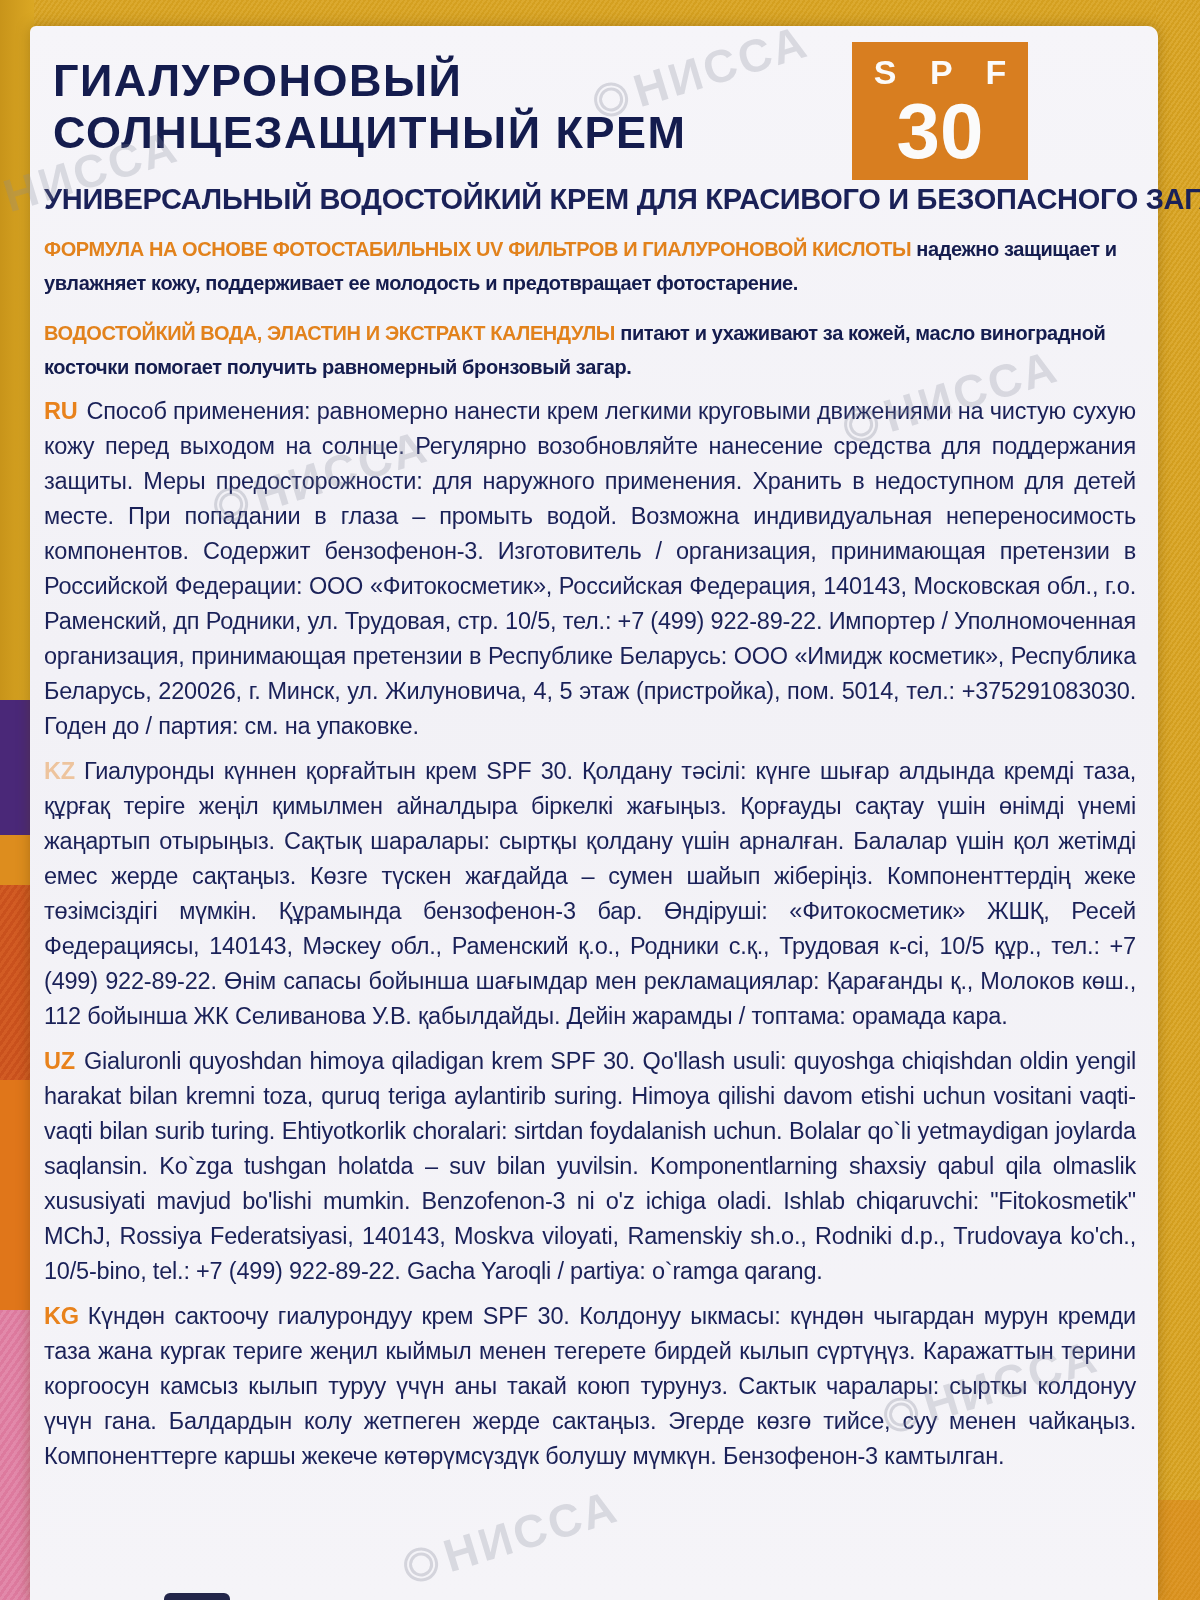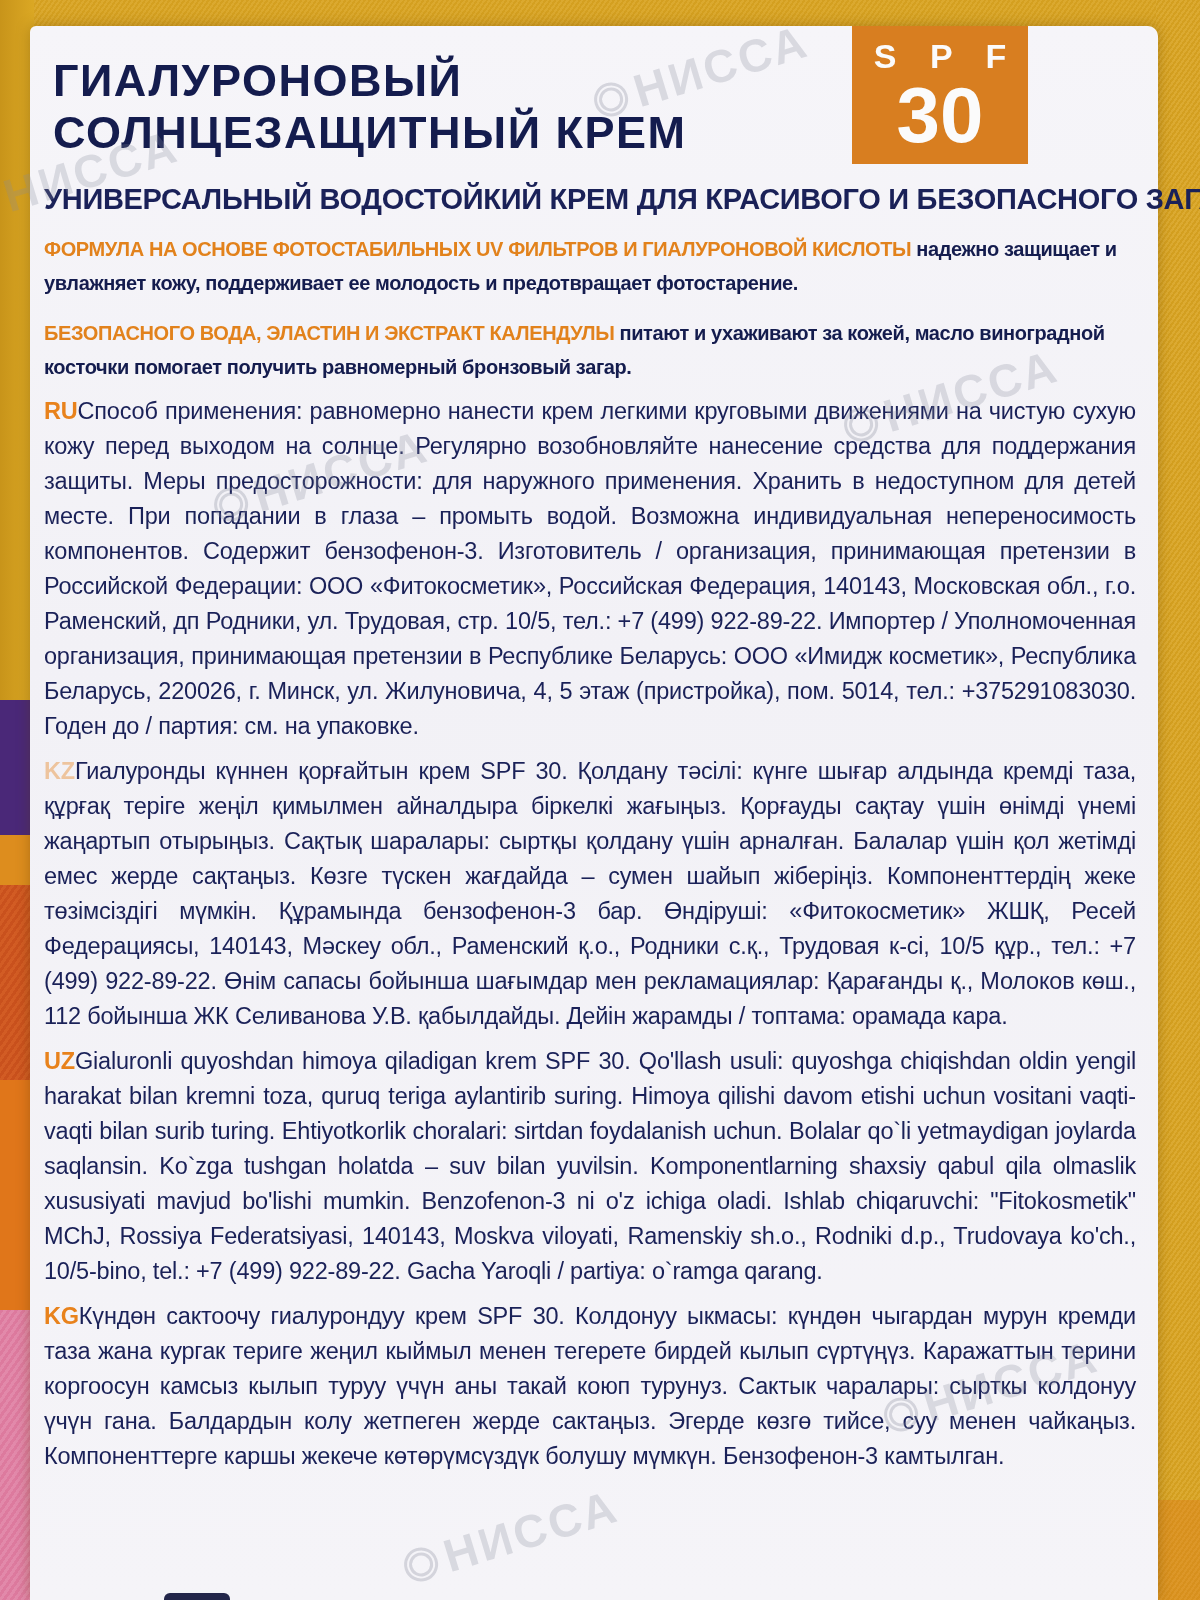--- a/index.html
+++ b/index.html
@@ -33,21 +33,21 @@
     position:absolute;left:30px;top:26px;width:1128px;height:1574px;
     background:linear-gradient(180deg,#f6f5f9 0%,#f2f1f6 40%,#f5f4f8 100%);
     box-shadow:0 0 14px rgba(90,60,0,.35);
     border-radius:6px 10px 0 0;
     padding:0;box-sizing:border-box;
     color:#1a2158;
   }
   .content{position:absolute;left:14px;right:22px;top:0;}
 
   .spf-badge{
-    position:absolute;top:0;right:130px;width:176px;height:138px;
+    position:absolute;top:16px;right:130px;width:176px;height:138px;
     background:#d87e20;color:#fbfbfb;text-align:left;
     display:flex;flex-direction:column;align-items:center;justify-content:center;
   }
   .spf-letters{font-size:34px;font-weight:bold;letter-spacing:12px;margin-left:12px;margin-bottom:2px;}
   .spf-value{font-size:78px;font-weight:bold;line-height:.95;}
 
   .title{
     margin:9px;padding-top:20px;font-size:45px;line-height:52px;font-weight:bold;
     color:#141c4e;letter-spacing:1.5px;width:800px;
   }
@@ -56,21 +56,21 @@
   }
   .intro{
     margin:16px 0 0 0;font-size:20px;line-height:34px;font-weight:bold;color:#141c4e;letter-spacing:-.4px;
   }
   .intro .orange{color:#e2821c;}
   .sec{
     margin:10px 0 0 0;font-size:23.5px;line-height:35px;text-align:justify;
     color:#1a2158;letter-spacing:-.2px;
   }
   .sec .b{font-weight:normal;}
-  .tag{color:#e8821c;font-weight:bold;}
+  .tag{color:#e8821c;font-weight:bold;margin-right:9px;}
   .tag.faded{opacity:.4;}
 
   
   .wm{
     position:absolute;transform:rotate(-17deg);font-size:46px;font-weight:bold;
     color:rgba(135,140,155,.26);letter-spacing:3px;white-space:nowrap;z-index:9;pointer-events:none;
     display:flex;align-items:center;
   }
   .wm-logo{
     display:inline-block;width:34px;height:34px;border-radius:50%;
@@ -101,21 +101,21 @@
       <div class="spf-letters">S P F</div>
       <div class="spf-value">30</div>
     </div>
 
     <div class="content">
       <h1 class="title"><span>ГИАЛУРОНОВЫЙ</span><br><span>СОЛНЦЕЗАЩИТНЫЙ КРЕМ</span></h1>
 
       <p class="subtitle">УНИВЕРСАЛЬНЫЙ ВОДОСТОЙКИЙ КРЕМ ДЛЯ КРАСИВОГО И БЕЗОПАСНОГО ЗАГАРА</p>
 
       <p class="intro"><span><span class="orange">ФОРМУЛА НА ОСНОВЕ ФОТОСТАБИЛЬНЫХ UV ФИЛЬТРОВ И ГИАЛУРОНОВОЙ КИСЛОТЫ</span><span> надежно защищает и увлажняет кожу, поддерживает ее молодость и предотвращает фотостарение.</span></span></p>
-      <p class="intro"><span><span class="orange">БЕЗОПАСНОГО ВОДА, ЭЛАСТИН И ЭКСТРАКТ КАЛЕНДУЛЫ</span><span> питают и ухаживают за кожей, масло виноградной косточки помогает получить равномерный бронзовый загар.</span></span></p>
+      <p class="intro"><span><span class="orange">ВОДОСТОЙКИЙ ВОДА, ЭЛАСТИН И ЭКСТРАКТ КАЛЕНДУЛЫ</span><span> питают и ухаживают за кожей, масло виноградной косточки помогает получить равномерный бронзовый загар.</span></span></p>
 
       <p class="sec"><span class="tag">RU</span><span><span class="b">Способ применения:</span><span> равномерно нанести крем легкими круговыми движениями на чистую сухую кожу перед выходом на солнце. Регулярно возобновляйте нанесение средства для поддержания защиты. </span><span class="b">Меры предосторожности:</span><span> для наружного применения. Хранить в недоступном для детей месте. При попадании в глаза – промыть водой. Возможна индивидуальная непереносимость компонентов. Содержит бензофенон-3. </span><span class="b">Изготовитель / организация, принимающая претензии в Российской Федерации:</span><span> ООО «Фитокосметик», Российская Федерация, 140143, Московская обл., г.о. Раменский, дп Родники, ул. Трудовая, стр. 10/5, тел.: +7 (499) 922-89-22. </span><span class="b">Импортер / Уполномоченная организация, принимающая претензии в Республике Беларусь:</span><span> ООО «Имидж косметик», Республика Беларусь, 220026, г. Минск, ул. Жилуновича, 4, 5 этаж (пристройка), пом. 5014, тел.: +375291083030. </span><span class="b">Годен до / партия:</span><span> см. на упаковке.</span></span></p>
 
       <p class="sec"><span class="tag faded">KZ</span><span><span class="b">Гиалуронды күннен қорғайтын крем SPF 30. Қолдану тәсілі:</span><span> күнге шығар алдында кремді таза, құрғақ теріге жеңіл қимылмен айналдыра біркелкі жағыңыз. Қорғауды сақтау үшін өнімді үнемі жаңартып отырыңыз. </span><span class="b">Сақтық шаралары:</span><span> сыртқы қолдану үшін арналған. Балалар үшін қол жетімді емес жерде сақтаңыз. Көзге түскен жағдайда – сумен шайып жіберіңіз. Компоненттердің жеке төзімсіздігі мүмкін. Құрамында бензофенон-3 бар. </span><span class="b">Өндіруші:</span><span> «Фитокосметик» ЖШҚ, Ресей Федерациясы, 140143, Мәскеу обл., Раменский қ.о., Родники с.қ., Трудовая к-сі, 10/5 құр., тел.: +7 (499) 922-89-22. </span><span class="b">Өнім сапасы бойынша шағымдар мен рекламациялар:</span><span> Қарағанды қ., Молоков көш., 112 бойынша ЖК Селиванова У.В. қабылдайды. </span><span class="b">Дейін жарамды / топтама:</span><span> орамада кара.</span></span></p>
 
       <p class="sec"><span class="tag">UZ</span><span><span class="b">Gialuronli quyoshdan himoya qiladigan krem SPF 30. Qo'llash usuli:</span><span> quyoshga chiqishdan oldin yengil harakat bilan kremni toza, quruq teriga aylantirib suring. Himoya qilishi davom etishi uchun vositani vaqti-vaqti bilan surib turing. </span><span class="b">Ehtiyotkorlik choralari:</span><span> sirtdan foydalanish uchun. Bolalar qo`li yetmaydigan joylarda saqlansin. Ko`zga tushgan holatda – suv bilan yuvilsin. Komponentlarning shaxsiy qabul qila olmaslik xususiyati mavjud bo'lishi mumkin. Benzofenon-3 ni o'z ichiga oladi. </span><span class="b">Ishlab chiqaruvchi:</span><span> "Fitokosmetik" MChJ, Rossiya Federatsiyasi, 140143, Moskva viloyati, Ramenskiy sh.o., Rodniki d.p., Trudovaya ko'ch., 10/5-bino, tel.: +7 (499) 922-89-22. </span><span class="b">Gacha Yaroqli / partiya:</span><span> o`ramga qarang.</span></span></p>
 
       <p class="sec"><span class="tag">KG</span><span><span class="b">Күндөн сактоочу гиалурондуу крем SPF 30.  Колдонуу ыкмасы:</span><span> күндөн чыгардан мурун кремди таза жана кургак териге жеңил кыймыл менен тегерете бирдей кылып сүртүңүз. Каражаттын терини коргоосун камсыз кылып туруу үчүн аны такай коюп турунуз. </span><span class="b">Сактык чаралары:</span><span> сырткы колдонуу үчүн гана. Балдардын колу жетпеген жерде сактаңыз. Эгерде көзгө тийсе, суу менен чайкаңыз. Компоненттерге каршы жекече көтөрүмсүздүк болушу мүмкүн. Бензофенон-3 камтылган. </span></span></p>
 
     </div>

